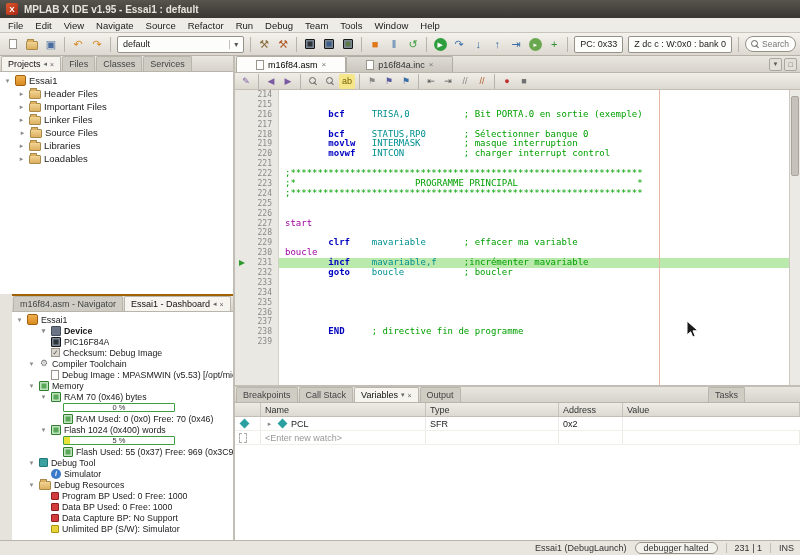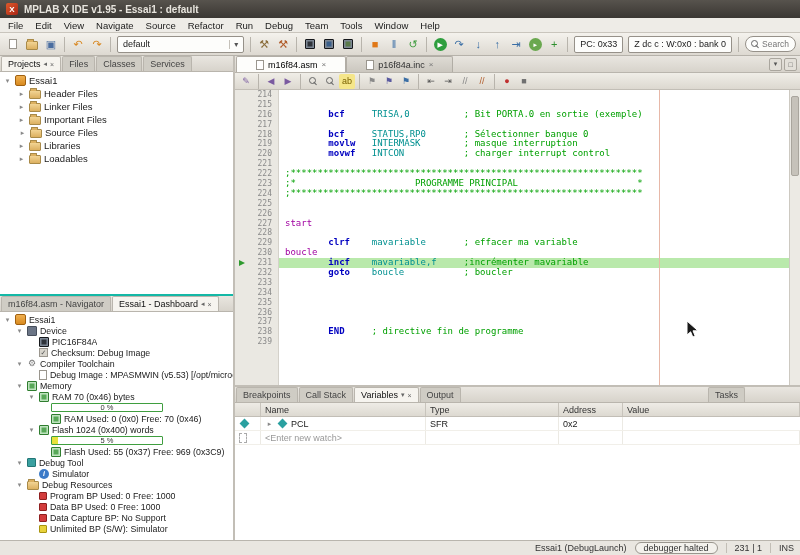--- a/index.html
+++ b/index.html
@@ -215,62 +215,62 @@
             <span class="tlabel">Essai1</span>
           </div>
           <div class="trow" style="padding-left: 17px;">
             <span class="expander">▸</span>
             <span class="ic i-fold"></span>
             <span class="tlabel">Header Files</span>
           </div>
           <div class="trow" style="padding-left: 17px;">
             <span class="expander">▸</span>
             <span class="ic i-fold"></span>
-            <span class="tlabel">Linker Files</span>
+            <span class="tlabel">Important Files</span>
           </div>
           <div class="trow" style="padding-left: 17px;">
             <span class="expander">▸</span>
             <span class="ic i-fold"></span>
-            <span class="tlabel">Important Files</span>
+            <span class="tlabel">Linker Files</span>
           </div>
           <div class="trow" style="padding-left: 18px;">
             <span class="expander">▸</span>
             <span class="ic i-fold"></span>
             <span class="tlabel">Source Files</span>
           </div>
           <div class="trow" style="padding-left: 17px;">
             <span class="expander">▸</span>
             <span class="ic i-fold"></span>
             <span class="tlabel">Libraries</span>
           </div>
           <div class="trow" style="padding-left: 17px;">
             <span class="expander">▸</span>
             <span class="ic i-fold"></span>
             <span class="tlabel">Loadables</span>
           </div>
         </div>
     </div>
-    <div class="dash" style="flex:1;display:flex;flex-direction:column;border-top:2px solid #14b8a6;min-height:0;">
+    <div class="dash" style="flex:1;display:flex;flex-direction:column;border-top:2px solid #a16207;min-height:0;margin-left:12px;">
       <div class="phead">
           <div class="ptab">
             <span>m16f84.asm - Navigator</span>
           </div>
           <div class="ptab sel">
             <span>Essai1 - Dashboard</span>
             <span class="tbicon">◂</span>
             <span class="tbicon">×</span>
           </div>
         </div>
       <div class="pbody">
           <div class="trow" style="padding-left: 3px;">
             <span class="expander">▾</span>
             <span class="ic i-proj"></span>
             <span class="tlabel">Essai1</span>
           </div>
-          <div class="trow" style="padding-left: 15px;">
+          <div class="trow" style="padding-left: 27px; font-weight: bold;">
             <span class="expander">▾</span>
             <span class="ic i-chipg"></span>
             <span class="tlabel">Device</span>
           </div>
           <div class="trow" style="padding-left: 27px;">
             <span class="expander"></span>
             <span class="ic i-chip"></span>
             <span class="tlabel">PIC16F84A</span>
           </div>
           <div class="trow" style="padding-left: 27px;">

